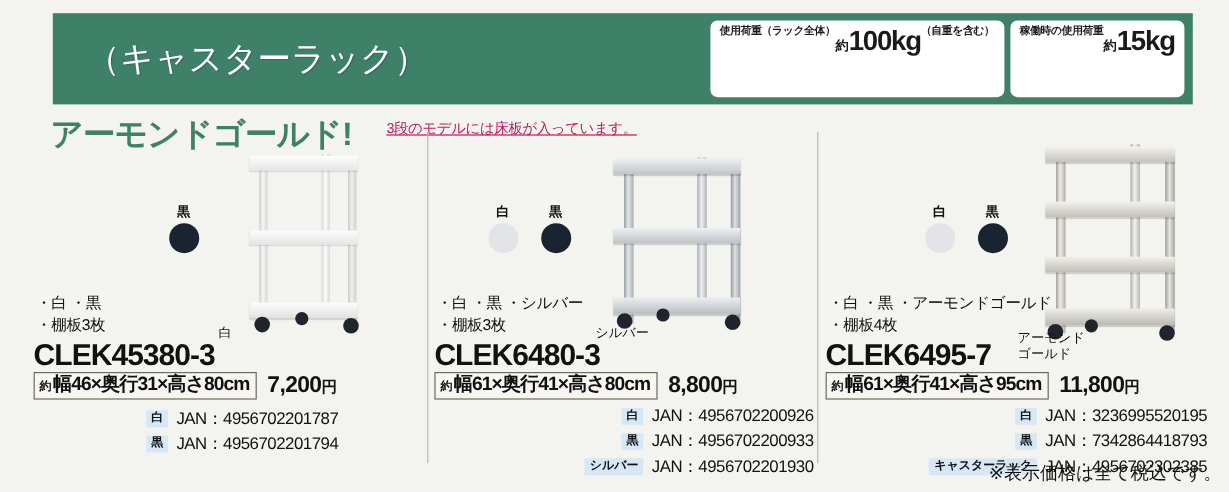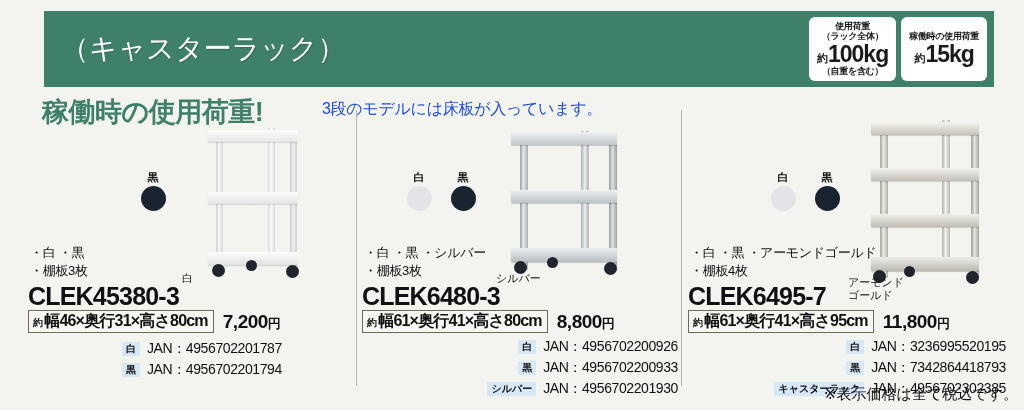--- a/index.html
+++ b/index.html
@@ -35,65 +35,65 @@
     font-size: 56px;
     font-weight: bold;
     letter-spacing: -1px;
     line-height: 1;
     text-shadow: 1px 1px 1px rgba(0,0,0,0.18);
   }
   .banner-title .sub {
     font-size: 28px;
     font-weight: normal;
     line-height: 1;
-    margin-left: 1px;
+    margin-left: 12px;
     text-shadow: 1px 1px 1px rgba(0,0,0,0.18);
   }
 
   .badges {
     position: absolute;
     right: 7px; top: 6px;
     display: flex;
     gap: 5px;
     height: 64px;
   }
   .badge {
     background: #ffffff;
     border-radius: 6px;
     padding: 4px 8px 3px 8px;
     text-align: center;
     color: #1a1a1a;
     display: flex;
-    flex-direction: column;
+    flex-direction: row;
     justify-content: center;
     line-height: 1.05;
-    align-items: center;
   }
   .badge .b-line { font-size: 9px; font-weight: bold; letter-spacing: -0.3px; }
   .badge .b-val  { font-size: 11px; font-weight: bold; margin: 1px 0; white-space: nowrap; }
   .badge .b-val .big { font-size: 23px; letter-spacing: -1px; }
   .badge.tall { justify-content: center; }
 
   
   .subtitle {
     position: absolute;
     left: 42px; top: 94px;
     color: #3f8069;
     font-size: 27px;
     font-weight: bold;
     letter-spacing: -0.5px;
     white-space: nowrap;
   }
   .subnote {
     position: absolute;
     left: 322px; top: 99px;
-    color: #1d4ed8;
-    font-size: 16px;
+    color: #be185d;
+    font-size: 12px;
     letter-spacing: -0.3px;
     white-space: nowrap;
+    text-decoration: underline;
   }
 
   
   .divider {
     position: absolute;
     top: 110px;
     width: 1px; height: 276px;
     background: #b9b8ae;
   }
   .divider.d1 { left: 356px; }
@@ -249,21 +249,21 @@
         <div class="b-val"><span>約</span><span class="big">100</span><span class="big">kg</span></div>
         <div class="b-line">（自重を含む）</div>
       </div>
       <div class="badge tall">
         <div class="b-line">稼働時の使用荷重</div>
         <div class="b-val"><span>約</span><span class="big">15</span><span class="big">kg</span></div>
       </div>
     </div>
   </div>
 
-  <div class="subtitle">稼働時の使用荷重!</div>
+  <div class="subtitle">アーモンドゴールド!</div>
   <div class="subnote">3段のモデルには床板が入っています。</div>
 
   <div class="divider d1"></div>
   <div class="divider d2"></div>
 
   <div class="col c1">
 
     <div class="swatches" style="left:116px; top:62px;">
       <div class="swatch">
         <div class="sw-label">黒</div>

